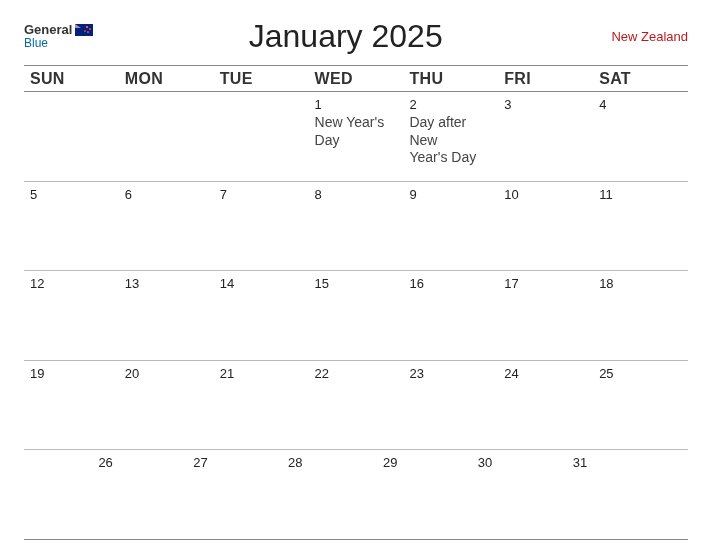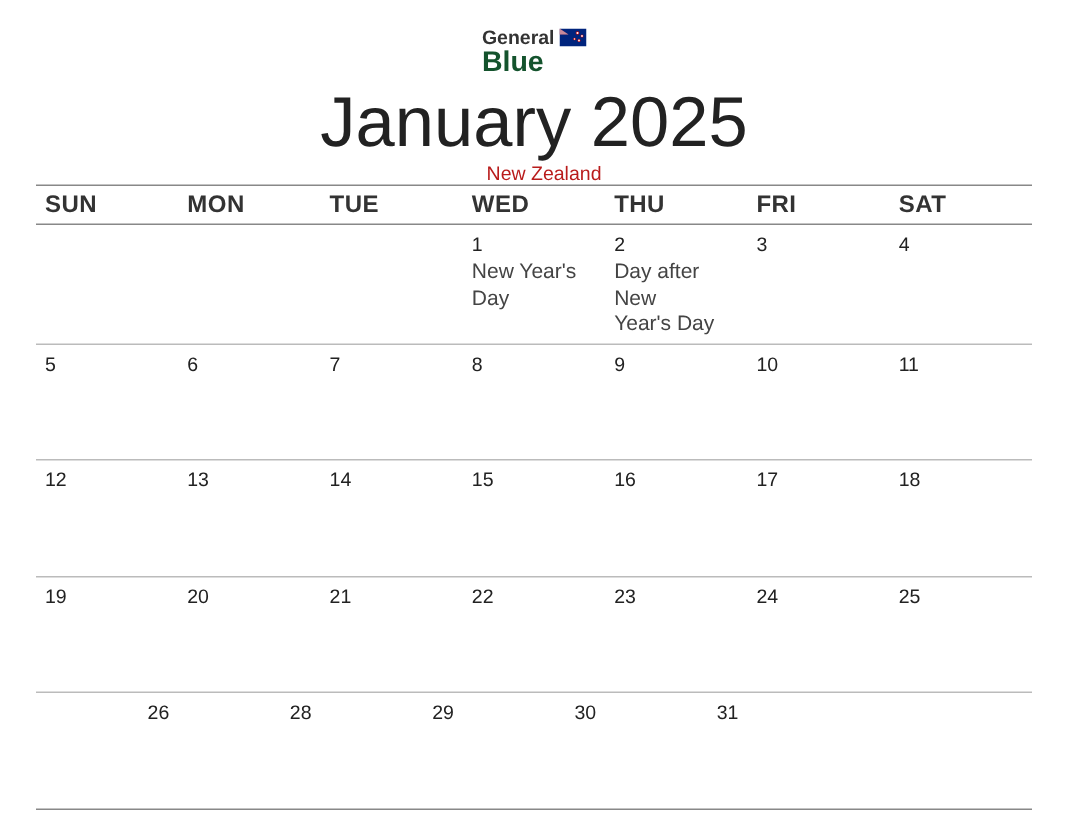--- a/index.html
+++ b/index.html
@@ -14,22 +14,21 @@
       width: 712px;
       height: 550px;
       padding: 18px 24px 10px 24px;
       display: flex;
       flex-direction: column;
     }
     .header {
       display: flex;
       align-items: center;
       justify-content: center;
-      margin-bottom: 0;
-      flex-direction: column;
+      margin-bottom: 10px;
     }
     .logo {
       display: flex;
       flex-direction: column;
       align-items: flex-start;
       font-size: 13px;
       font-weight: bold;
       color: #333;
       line-height: 1.1;
     }
@@ -37,26 +36,26 @@
       display: flex;
       align-items: flex-end;
       gap: 2px;
     }
     .logo-general {
       font-size: 13px;
       font-weight: bold;
       color: #333;
     }
     .logo-blue {
-      color: #14532d;
-      font-size: 19px;
-      font-weight: bold;
+      color: #0369a1;
+      font-size: 12px;
+      font-weight: normal;
     }
     .calendar-title {
-      font-size: 47px;
+      font-size: 32px;
       font-weight: normal;
       color: #222;
       text-align: center;
       flex: 1;
     }
     .region {
       font-size: 13px;
       color: #b91c1c;
       text-align: right;
       min-width: 90px;
@@ -267,20 +266,23 @@
           </div>
           <div class="cal-cell">
             <span class="cal-date">25</span>
           </div>
         </div>
         <div class="cal-row">
           <div class="cal-cell">
             <span class="cal-date">26</span>
           </div>
           <div class="cal-cell">
+            <span class="cal-date">27</span>
+          </div>
+          <div class="cal-cell">
             <span class="cal-date">28</span>
           </div>
           <div class="cal-cell">
             <span class="cal-date">29</span>
           </div>
           <div class="cal-cell">
             <span class="cal-date">30</span>
           </div>
           <div class="cal-cell">
             <span class="cal-date">31</span>

